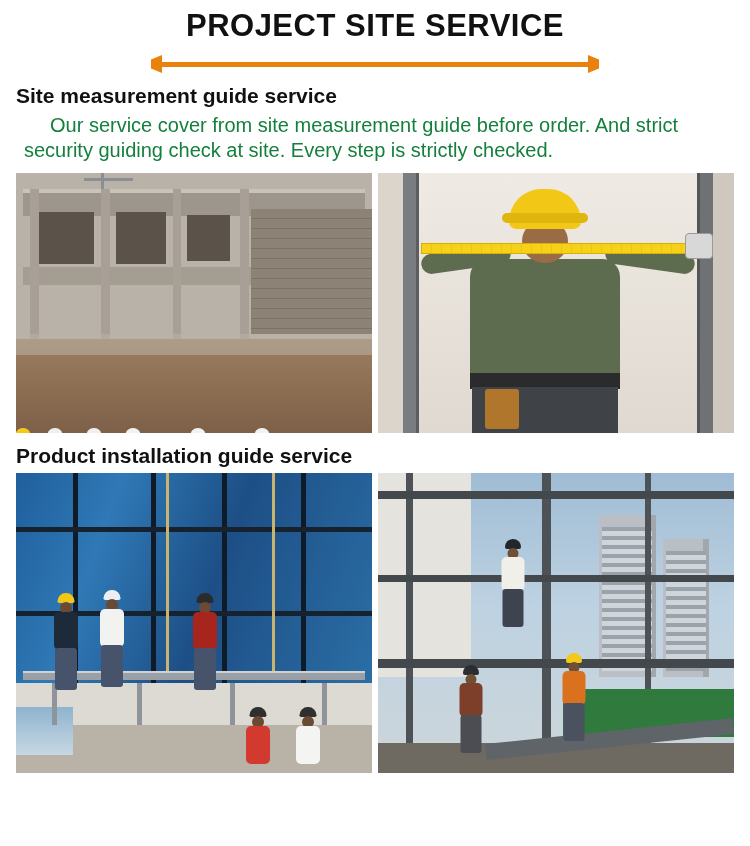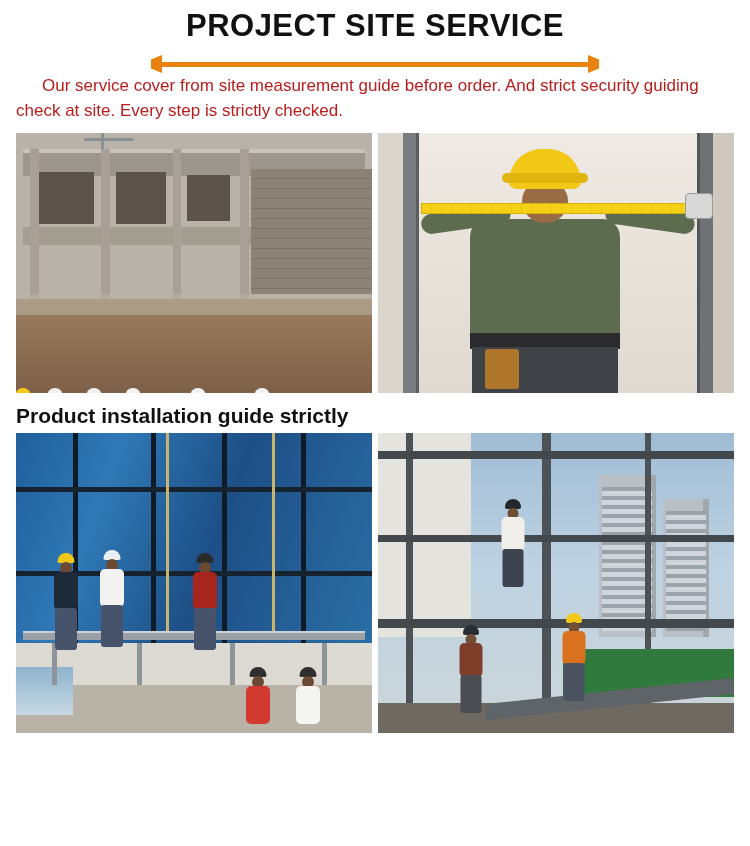--- a/index.html
+++ b/index.html
@@ -86,25 +86,25 @@
     padding: 0 16px;
   }
   .section-title {
     font-size: 21px;
     font-weight: bold;
     color: #111111;
     margin: 10px 0 4px 0;
     line-height: 26px;
   }
   .section-text {
-    font-size: 17px;
+    font-size: 20px;
     line-height: 25px;
-    color: #b91c1c;
+    color: #15803d;
     text-indent: 26px;
-    margin: 0 0 10px 0;
+    margin: 0 0 10px 8px;
   }
 
   
   .img-row {
     display: flex;
     gap: 6px;
     padding: 0 16px;
   }
   .photo {
     position: relative;
@@ -347,20 +347,21 @@
     <div class="divider">
       <div class="bar"></div>
       <div class="tip-left"></div>
       <div class="notch-left"></div>
       <div class="tip-right"></div>
       <div class="notch-right"></div>
     </div>
   </div>
 
   <div class="section">
+    <div class="section-title">Site measurement guide service</div>
     <p class="section-text">Our service cover from site measurement guide before order. And strict security guiding check at site. Every step is strictly checked.</p>
   </div>
 
   <div class="img-row">
 
     <div class="photo h1 p1">
       <div class="bldg"></div>
       <div class="crane"></div>
       <div class="crane2"></div>
       <div class="slabTop"></div>
@@ -416,21 +417,21 @@
       <div class="pouch"></div>
       <div class="face"></div>
       <div class="helmet"></div>
       <div class="helmetBrim"></div>
       <div class="tape"></div>
       <div class="tapebox"></div>
     </div>
   </div>
 
   <div class="section">
-    <div class="section-title">Product installation guide strictly</div>
+    <div class="section-title">Product installation guide service</div>
   </div>
 
   <div class="img-row">
 
     <div class="photo h2 p3">
       <div class="glasswall"></div>
       <div class="mull" style="left:16%;"></div>
       <div class="mull" style="left:38%;"></div>
       <div class="mull" style="left:58%;"></div>
       <div class="mull" style="left:80%;"></div>

